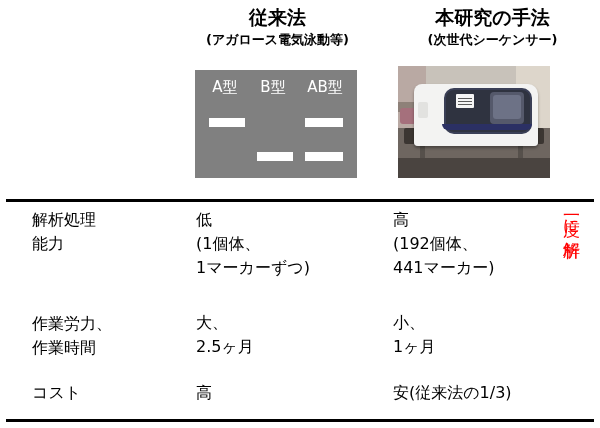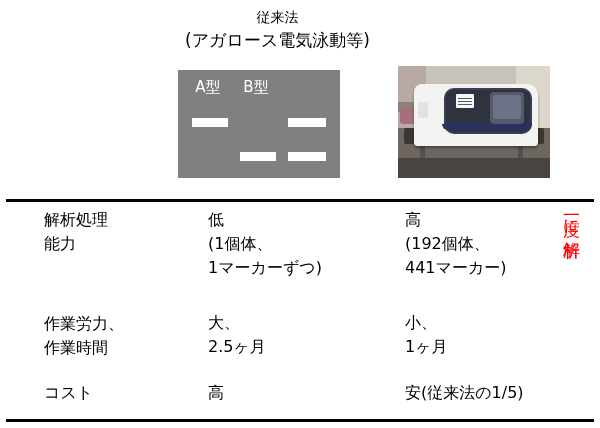--- a/index.html
+++ b/index.html
@@ -9,31 +9,31 @@
     font-family:"DejaVu Sans","Liberation Sans",sans-serif;
     color:#000000;
     overflow:hidden;
     position:relative;
   }
 
   
   .header-area{position:absolute;left:0;top:0;width:600px;height:62px;}
   .col-head{position:absolute;text-align:center;}
   .col-head .main-title{
-    font-size:14px;line-height:26px;white-space:nowrap;font-weight:400;text-align:center;
+    font-size:19px;line-height:26px;white-space:nowrap;font-weight:700;text-align:center;
   }
   .col-head .sub-title{
-    font-size:17px;line-height:20px;white-space:nowrap;font-weight:400;
+    font-size:13px;line-height:20px;white-space:nowrap;font-weight:700;
   }
   #head-conventional{left:170px;top:4px;width:215px;}
   #head-proposed{left:385px;top:4px;width:215px;}
 
   
   .gel-panel{
-    position:absolute;left:178px;top:70px;width:162px;height:108px;
+    position:absolute;left:195px;top:70px;width:162px;height:108px;
     background:#808080;
   }
   .gel-lane-labels{
     position:absolute;left:0;top:6px;width:162px;height:24px;
   }
   .gel-lane-label{
     position:absolute;color:#ffffff;font-size:15px;line-height:22px;
     white-space:nowrap;text-align:center;font-weight:400;
   }
   .gel-band{position:absolute;background:#ffffff;height:9px;}
@@ -87,21 +87,21 @@
   .ph-sidebtn{
     position:absolute;left:20px;top:36px;width:10px;height:16px;
     background:#e2e2e0;border-radius:2px;
   }
 
   
   .rule{position:absolute;left:6px;width:588px;background:#000000;}
   #rule-top{top:199px;height:3px;}
   #rule-bottom{top:419px;height:3px;}
 
-  .cell{position:absolute;font-size:16px;line-height:24px;white-space:pre;font-weight:400;margin-left:12px;}
+  .cell{position:absolute;font-size:16px;line-height:24px;white-space:pre;font-weight:400;}
   .col-label{left:32px;}
   .col-conv{left:196px;}
   .col-prop{left:393px;}
 
   #r1-label{top:208px;}
   #r1-conv{top:208px;}
   #r1-prop{top:208px;}
 
   #r2-label{top:312px;}
   #r2-conv{top:311px;}
@@ -124,28 +124,31 @@
 <body>
 
 <div class="header-area">
 
   <div class="col-head" id="head-conventional">
     <div class="main-title">従来法</div>
     <div class="sub-title">(アガロース電気泳動等)</div>
   </div>
 
   <div class="col-head" id="head-proposed">
+    <div class="main-title">本研究の手法</div>
+    <div class="sub-title">(次世代シーケンサー)</div>
   </div>
 
 </div>
 
 <div class="gel-panel">
   <div class="gel-lane-labels">
     <div class="gel-lane-label" style="left:8px;width:44px;">A型</div>
     <div class="gel-lane-label" style="left:56px;width:44px;">B型</div>
+    <div class="gel-lane-label" style="left:104px;width:52px;">AB型</div>
   </div>
 
   <div class="gel-band" style="left:14px;top:48px;width:36px;"></div>
   <div class="gel-band" style="left:62px;top:82px;width:36px;"></div>
   <div class="gel-band" style="left:110px;top:48px;width:38px;"></div>
   <div class="gel-band" style="left:110px;top:82px;width:38px;"></div>
 </div>
 
 <div class="photo-panel">
   <div class="ph-wallMid"></div>
@@ -185,15 +188,15 @@
 
 <div class="cell col-label" id="r2-label">作業労力、
 作業時間</div>
 <div class="cell col-conv" id="r2-conv">大、
 2.5ヶ月</div>
 <div class="cell col-prop" id="r2-prop">小、
 1ヶ月</div>
 
 <div class="cell col-label" id="r3-label">コスト</div>
 <div class="cell col-conv" id="r3-conv">高</div>
-<div class="cell col-prop" id="r3-prop">安(従来法の1/5)</div>
+<div class="cell col-prop" id="r3-prop">安(従来法の1/3)</div>
 
 <div class="red-vertical">一度に解析</div>
 
 </body></html>

